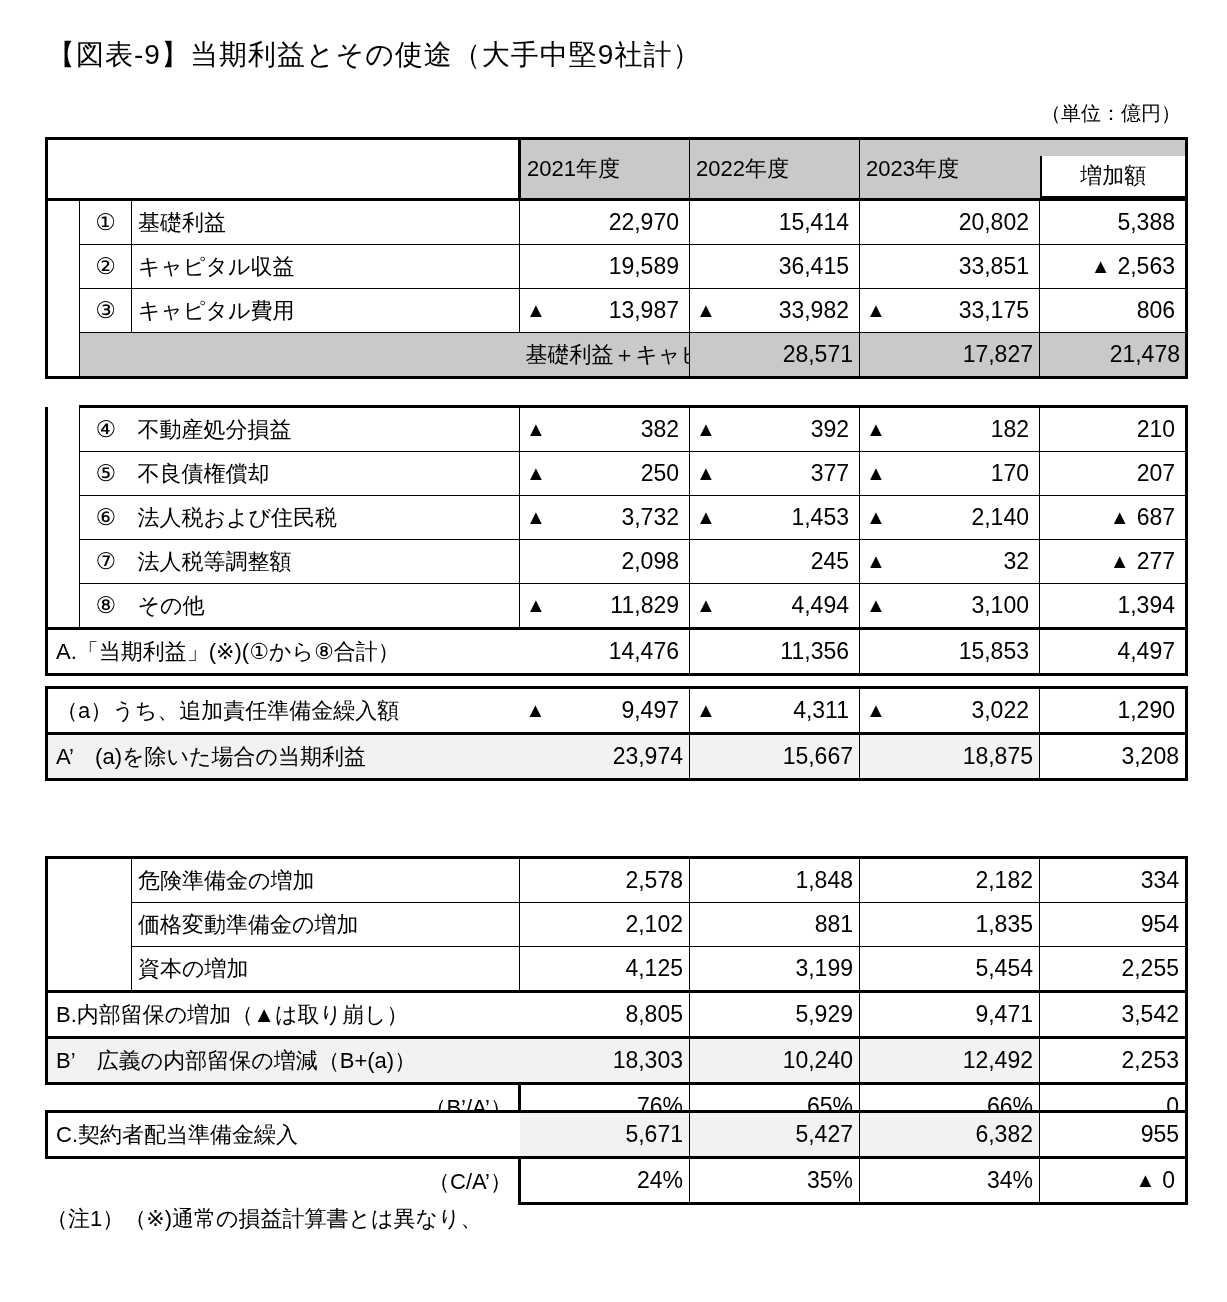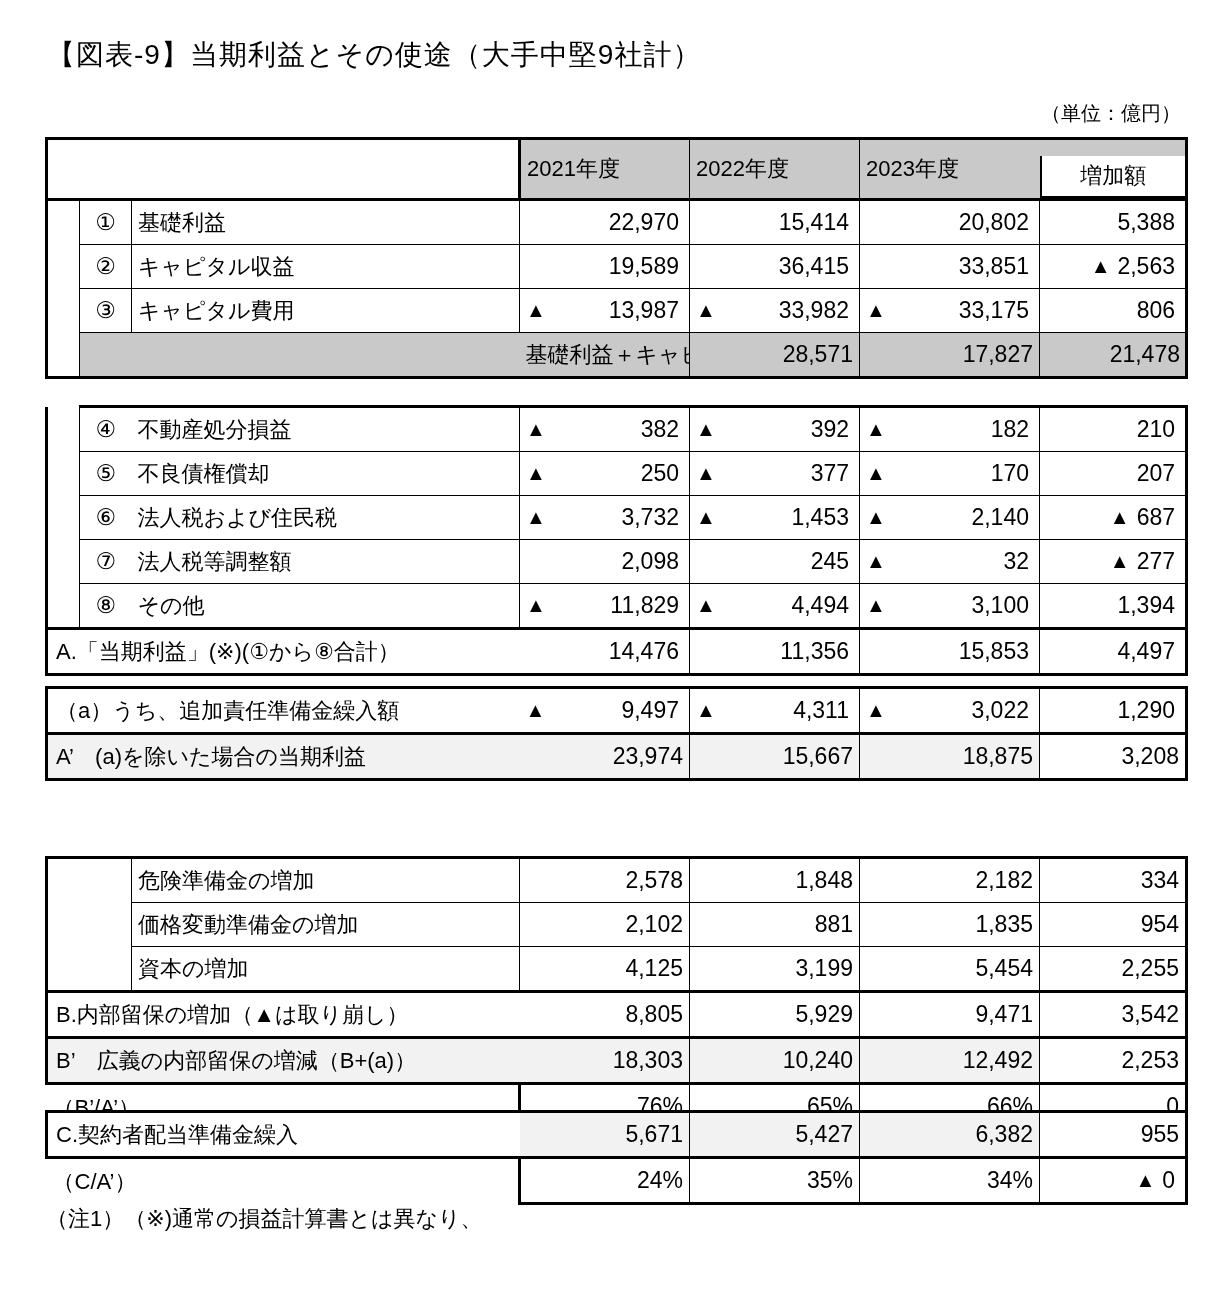--- a/index.html
+++ b/index.html
@@ -47,21 +47,21 @@
   .tR{border-right:1.6px solid #000;}
   .nb{border:0;}
 
   .gray{background:#c9c9c9;}
   .lgray{background:#f2f2f2;}
   .white{background:#ffffff;}
 
   .num{text-align:right;padding-right:10px;font-size:23px;}
   .lbl{text-align:left;}
   .ctr{text-align:left;}
-  .rgt{text-align:left;padding-right:12px;}
+  .rgt{text-align:right;padding-right:12px;}
 
   
   .nm{
     display:flex;align-items:center;justify-content:flex-end;
     height:43px;line-height:43px;font-size:23px;
   }
   .nm .tri{
     flex:0 0 auto;margin-right:auto;padding-left:6px;
     font-size:20px;line-height:43px;
   }

